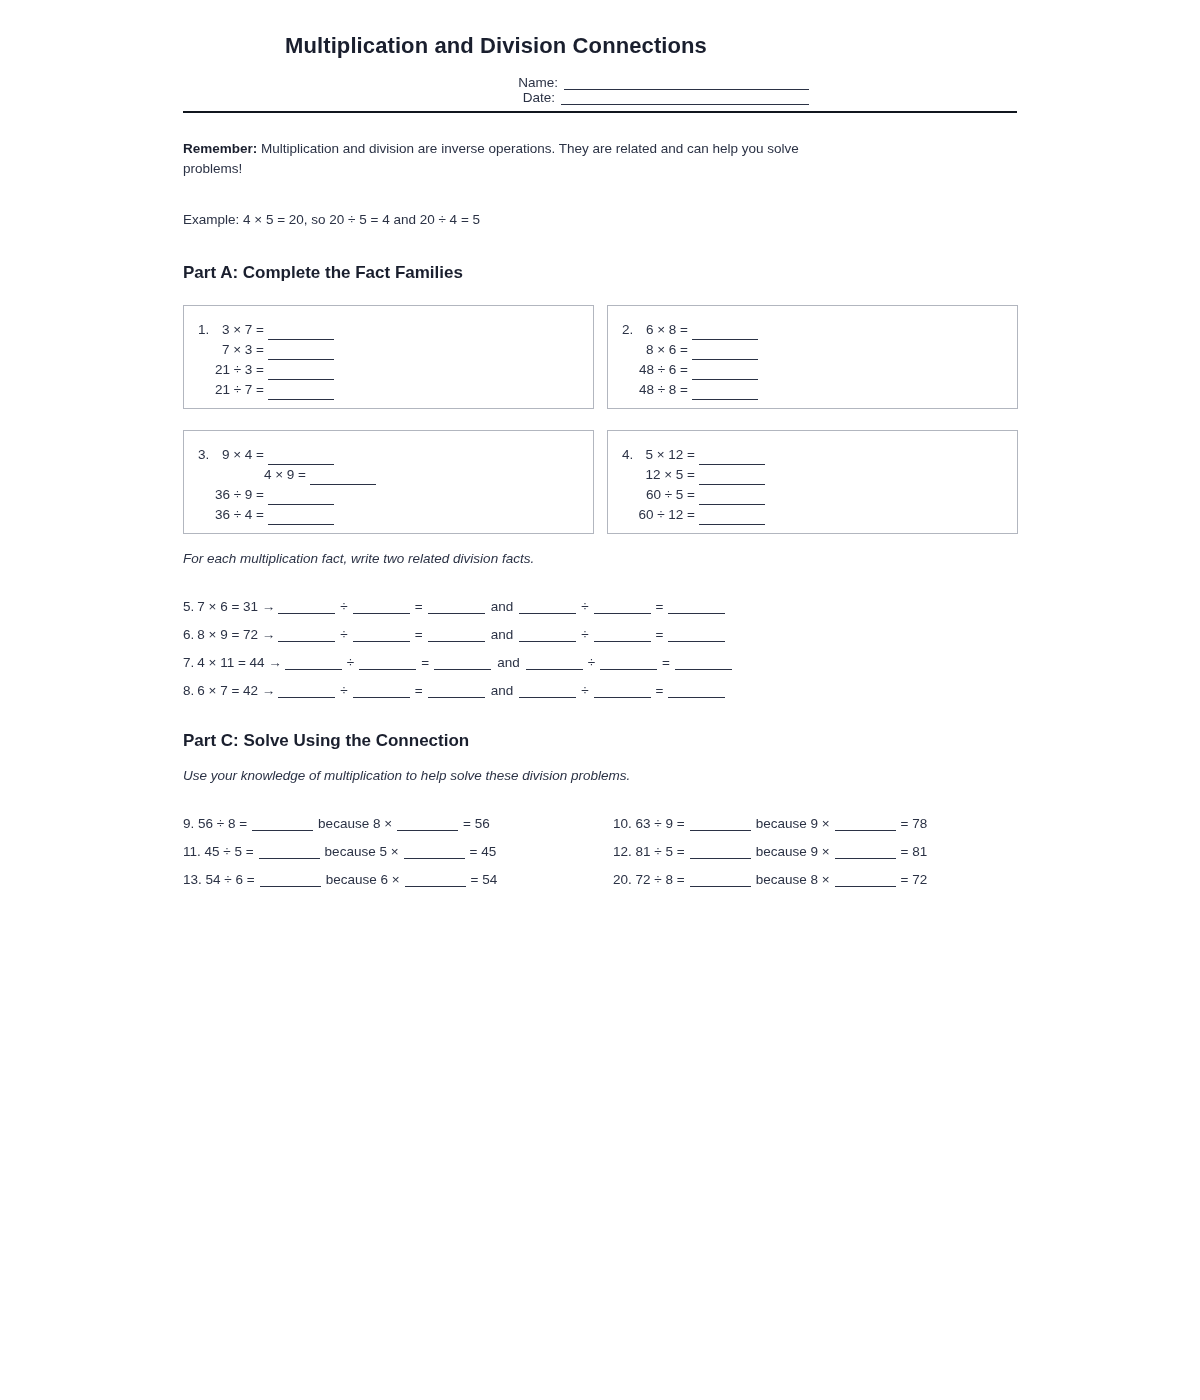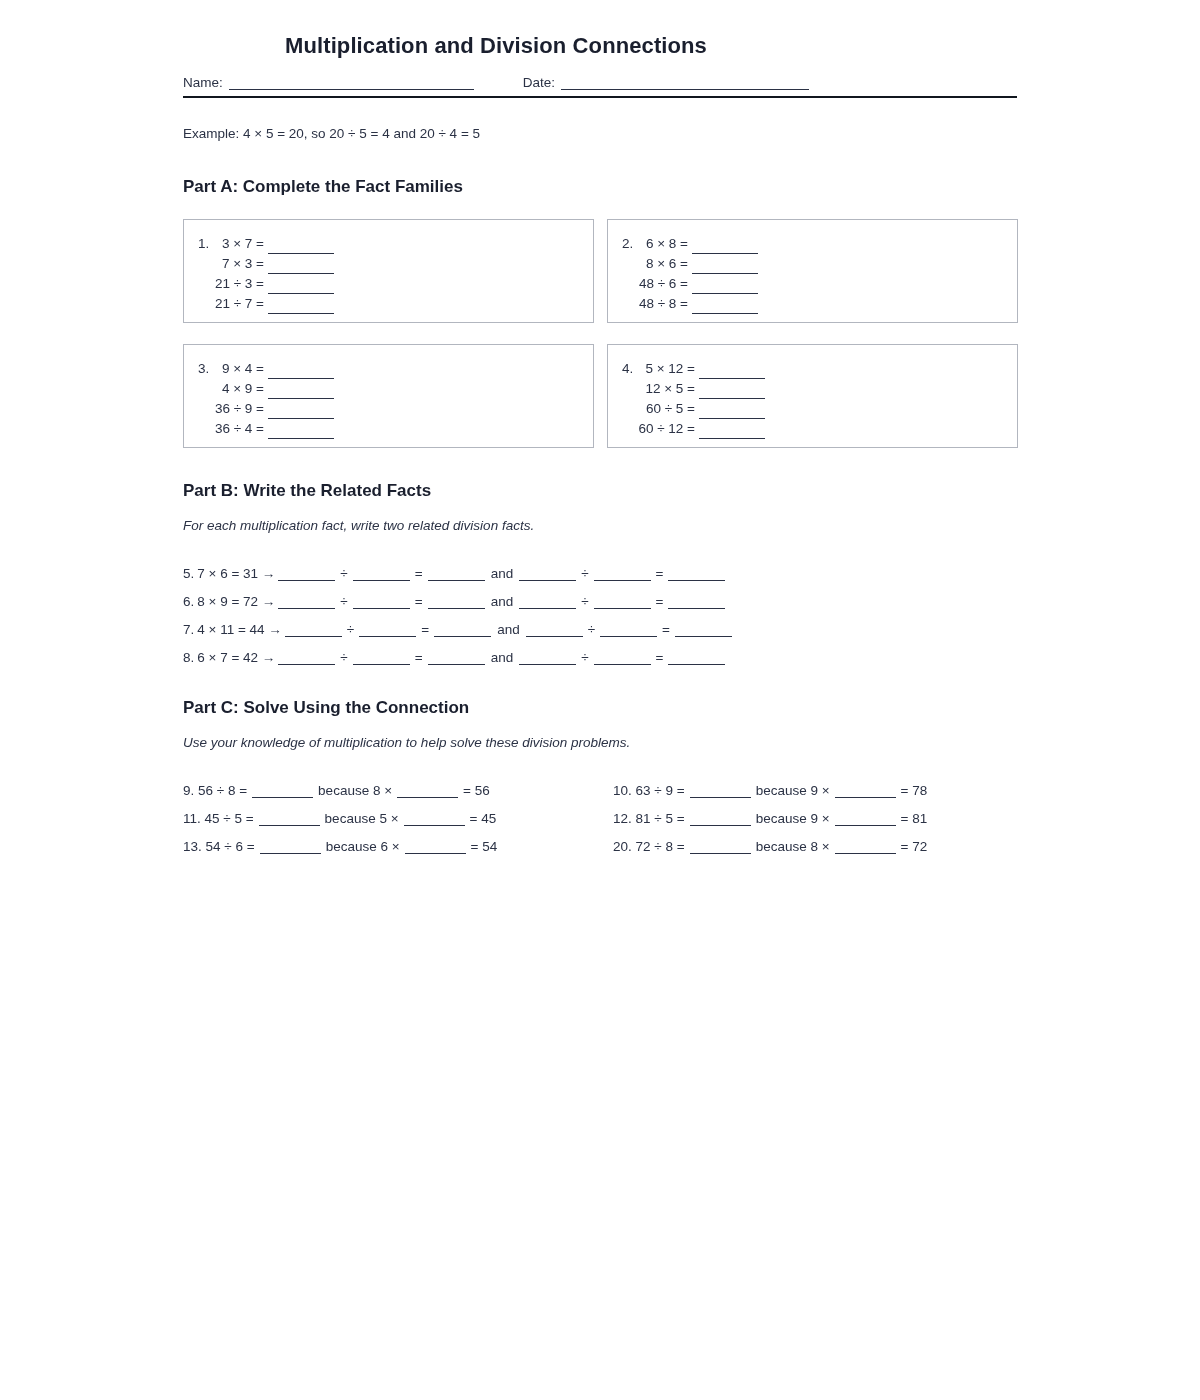--- a/index.html
+++ b/index.html
@@ -32,20 +32,21 @@
     color: #1a1f2e;
     letter-spacing: 0.1px;
   }
   .namedate-row {
     display: flex;
     justify-content: space-between;
     align-items: flex-end;
     margin-top: 16px;
     font-size: 13.5px;
     color: #2b3245;
+    flex-direction: column;
   }
   .namedate-field {
     display: flex;
     align-items: flex-end;
     white-space: nowrap;
   }
   .namedate-label { margin-right: 6px; }
   .rule-line {
     display: inline-block;
     border-bottom: 1px solid #2b3245;
@@ -63,21 +64,21 @@
 
   
   .intro {
     margin-top: 26px;
   }
   .intro p {
     margin: 0 0 0 0;
     font-size: 13.5px;
     line-height: 1.45;
   }
-  .intro p.example { margin-top: 16px; }
+  .intro p.example { margin-top: 32px; }
   .intro b { color: #1a1f2e; }
 
   
   h2.part-heading {
     font-size: 17px;
     font-weight: bold;
     color: #1a1f2e;
     margin: 33px 0 0 0;
   }
   p.part-instruction {
@@ -184,20 +185,21 @@
     </div>
     <div class="namedate-field">
       <span class="namedate-label">Date:</span>
       <span class="rule-line date-line"></span>
     </div>
   </div>
 
   <hr class="header-rule">
 
   <div class="intro">
+    <p><b>Remember:</b><span> Multiplication and division are inverse operations. They are related and can help you solve problems!</span></p>
     <p class="example">Example: 4 × 5 = 20, so 20 ÷ 5 = 4 and 20 ÷ 4 = 5</p>
   </div>
 
   <h2 class="part-heading">Part A: Complete the Fact Families</h2>
 
   <div class="fact-grid">
 
     <div class="fact-box">
       <div class="fact-line">
         <span class="fact-num">1.</span>
@@ -245,21 +247,21 @@
     </div>
 
     <div class="fact-box">
       <div class="fact-line">
         <span class="fact-num">3.</span>
         <span class="fact-expr" style="width: 50px;">9 × 4 =</span>
         <span class="fact-blank"></span>
       </div>
       <div class="fact-line">
         <span class="fact-num"></span>
-        <span class="fact-expr" style="width: 50px;">4 × 9 =</span>
+        <span class="fact-expr" style="width: 50px; margin-left: 42px;">4 × 9 =</span>
         <span class="fact-blank"></span>
       </div>
       <div class="fact-line">
         <span class="fact-num"></span>
         <span class="fact-expr" style="width: 50px;">36 ÷ 9 =</span>
         <span class="fact-blank"></span>
       </div>
       <div class="fact-line">
         <span class="fact-num"></span>
         <span class="fact-expr" style="width: 50px;">36 ÷ 4 =</span>
@@ -285,21 +287,20 @@
       </div>
       <div class="fact-line">
         <span class="fact-num"></span>
         <span class="fact-expr" style="width: 57px;">60 ÷ 12 =</span>
         <span class="fact-blank"></span>
       </div>
     </div>
 
   </div>
 
-  <h2 class="part-heading">Part B: Write the Related Facts</h2>
   <p class="part-instruction">For each multiplication fact, write two related division facts.</p>
 
   <div class="related-list">
 
     <div class="related-row">
       <span class="stem">5.</span>
       <span class="stem">7 × 6 = 31 →</span>
       <span class="blank-sm"></span>
       <span class="op">÷</span>
       <span class="blank-sm"></span>

